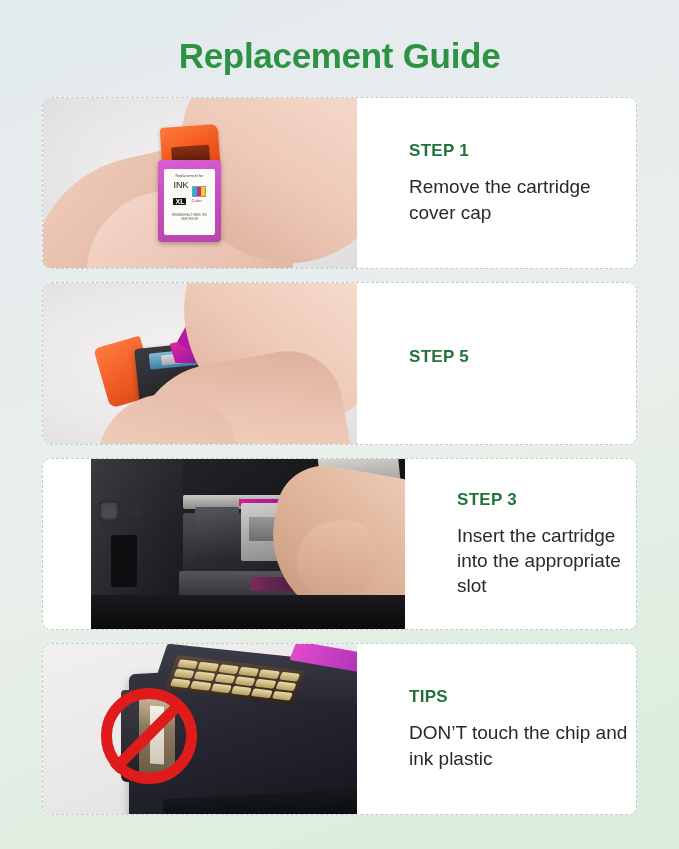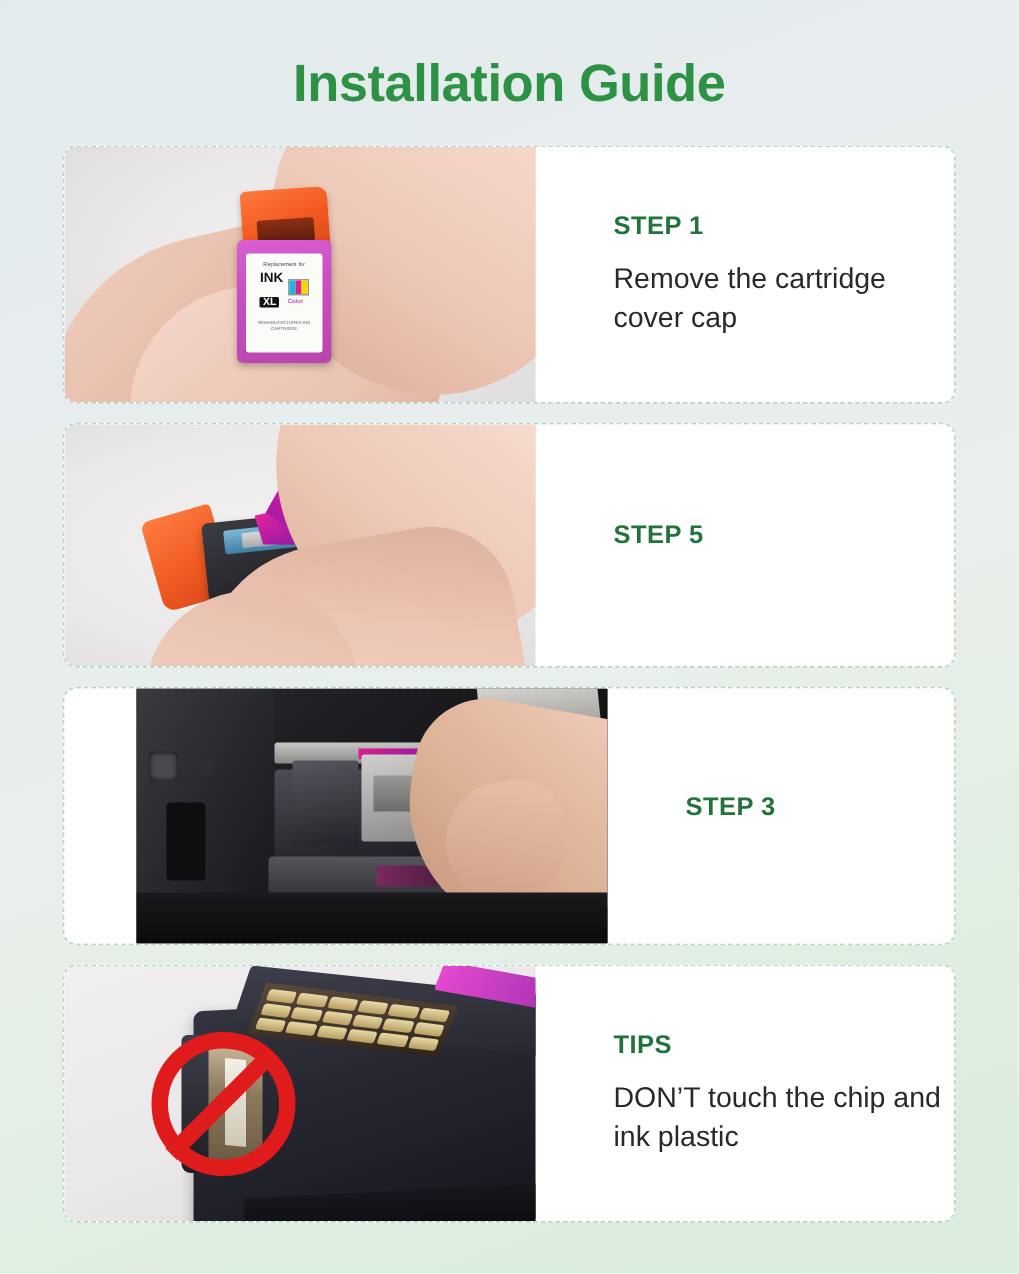--- a/index.html
+++ b/index.html
@@ -93,21 +93,21 @@
     border-radius:4px; box-shadow:0 2px 5px rgba(0,0,0,.28);
   }
   .cart1 .label {
     position:absolute; left:6px; top:9px; right:6px; bottom:7px;
     background:#fbfbf8; border-radius:2px;
     display:flex; flex-direction:column; align-items:center;
     padding-top:5px;
   }
   .lbl-top { font-size:3.6px; color:#444; letter-spacing:.1px; }
   .lbl-mid { display:flex; align-items:center; gap:3px; margin-top:3px; }
-  .lbl-ink { font-size:9px; font-weight:bold; color:#111; line-height:1; }
+  .lbl-ink { font-size:9px; font-weight:normal; color:#111; line-height:1; }
   .lbl-xl {
     font-size:7px; font-weight:bold; color:#fff; background:#111;
     padding:0px 2px; border-radius:1px; margin-top:1px; display:inline-block;
   }
   .lbl-swatch { width:14px; height:11px; display:flex; border:.5px solid #999; }
   .lbl-swatch i { flex:1; }
   .sw-c { background:#18b7e0; } .sw-m { background:#e0218a; } .sw-y { background:#f5d800; }
   .lbl-color { font-size:4px; color:#c94fc0; font-weight:bold; margin-top:1px; }
   .lbl-bot { font-size:3px; color:#666; margin-top:5px; text-align:center; line-height:1.4; }
   .cap1 {
@@ -297,21 +297,21 @@
     background:#e01b1b; transform:rotate(-45deg); transform-origin:center;
   }
   .p4 .bottomshadow {
     position:absolute; left:120px; bottom:-6px; width:200px; height:26px;
     background:linear-gradient(180deg,#16171c,#0c0d10); transform:skewY(-3deg);
   }
 </style>
 </head>
 <body>
 
-<h1 class="title">Installation Guide</h1>
+<h1 class="title">Replacement Guide</h1>
 
 <div class="cards">
 
   <div class="card c1">
     <div class="photo p1">
       <div class="bg"></div>
       <div class="hand-lower"></div>
       <div class="hand-lower2"></div>
       <div class="hand-upper"></div>
       <div class="cap1"></div>
@@ -375,20 +375,21 @@
       <div class="cart-c"></div>
       <div class="tray"></div>
       <div class="tray-lbl"></div>
       <div class="sheet"></div>
       <div class="hand3"></div>
       <div class="hand3b"></div>
       <div class="bottom"></div>
     </div>
     <div class="textpane">
       <div class="steplabel">STEP 3</div>
+      <div class="stepdesc">Insert the cartridge into the appropriate slot</div>
     </div>
   </div>
 
   <div class="card c4">
     <div class="photo p4">
       <div class="bg"></div>
       <div class="body4"></div>
       <div class="top4"></div>
       <div class="mag4"></div>
       <div class="chip4">

